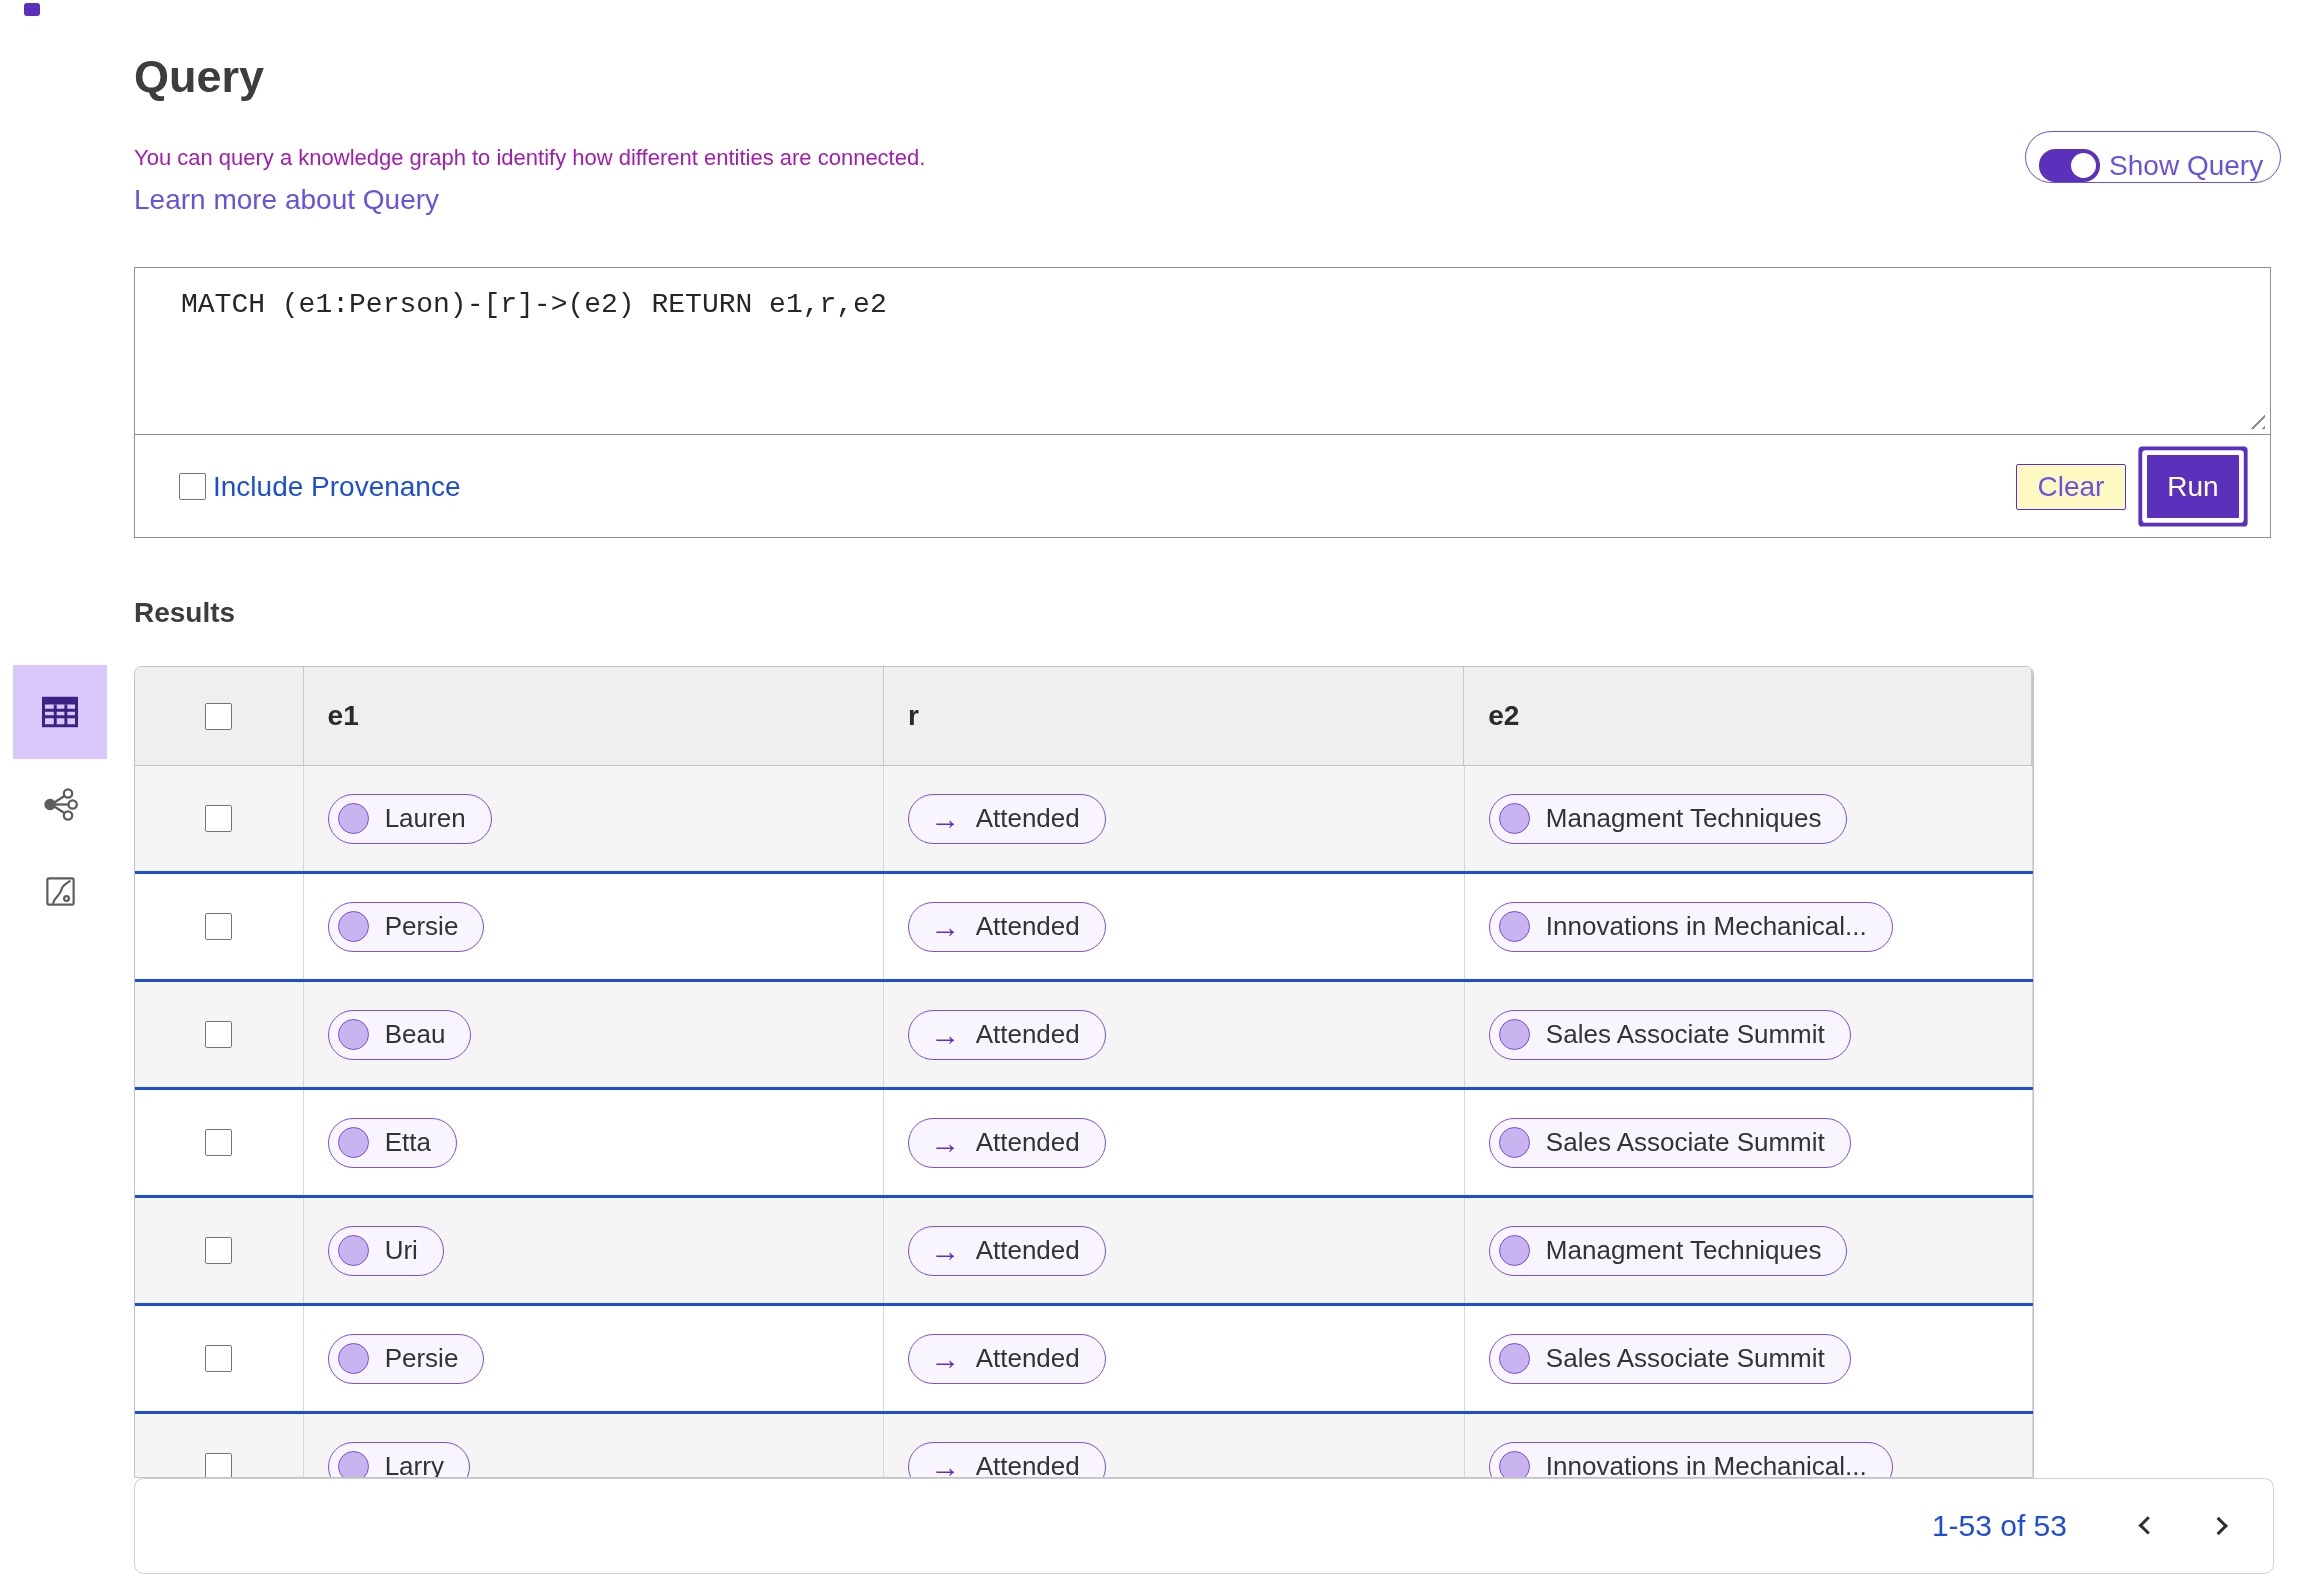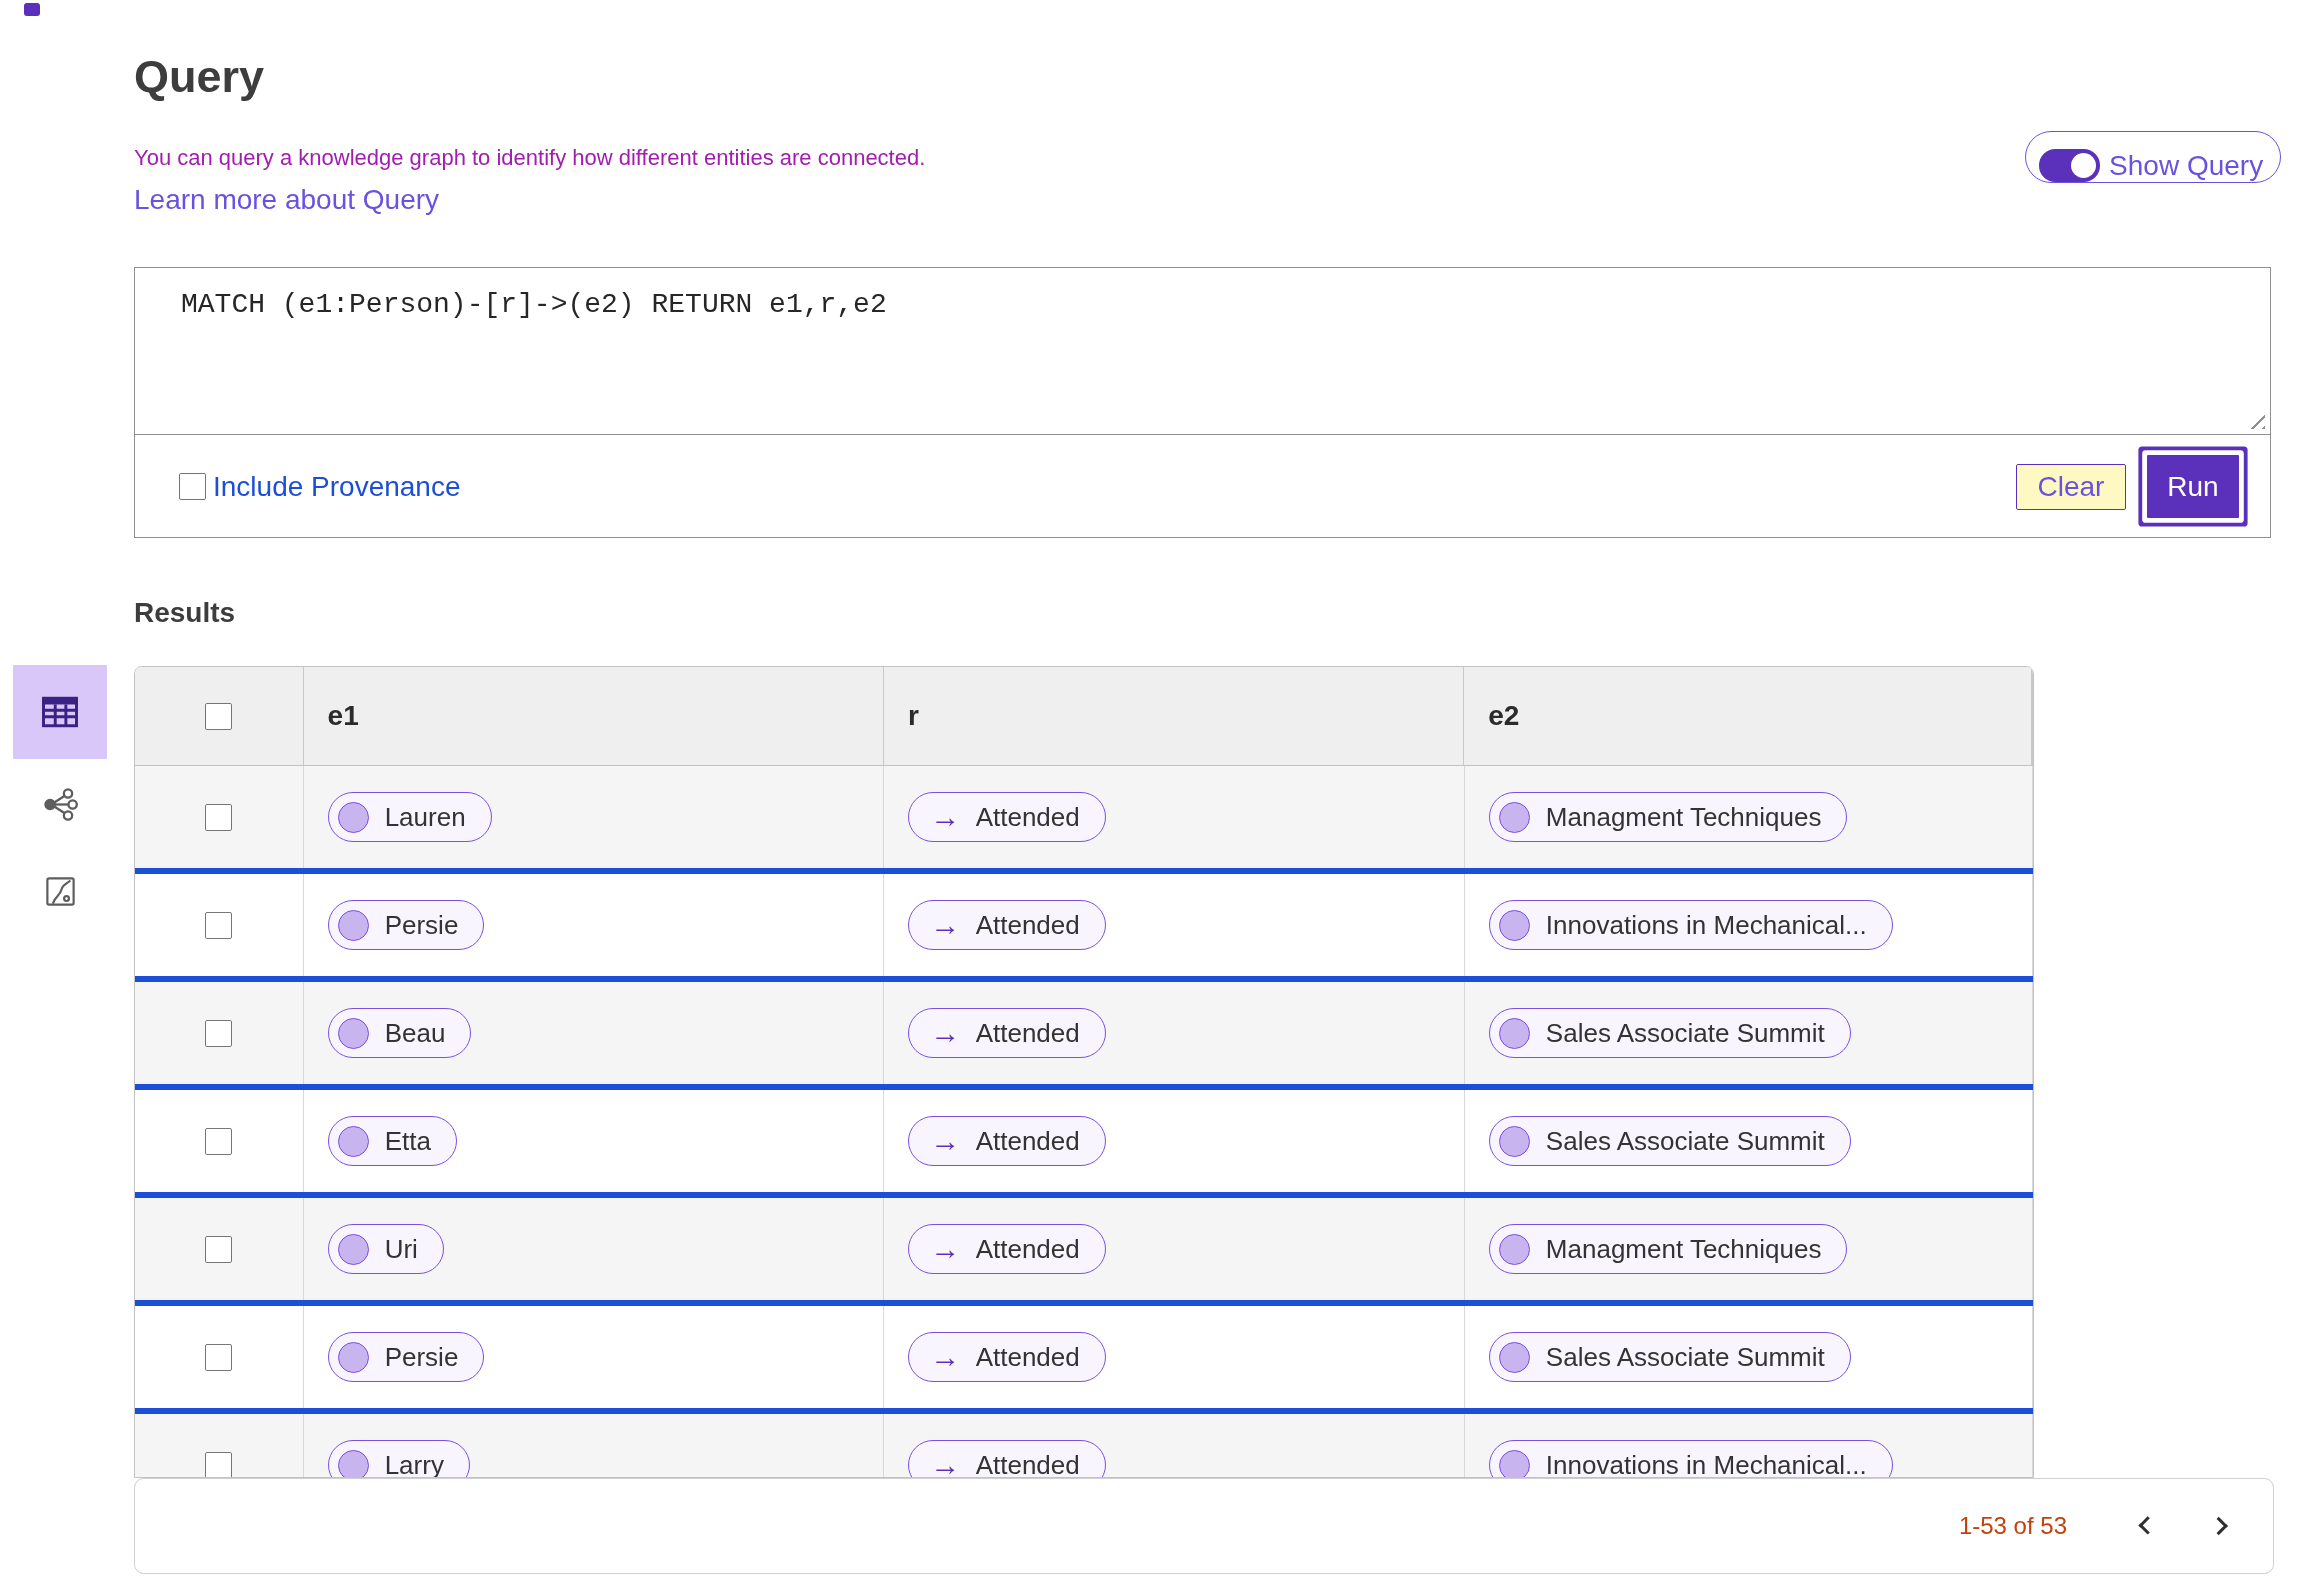--- a/index.html
+++ b/index.html
@@ -70,21 +70,21 @@
   .view-graph { left:13.4px; top:774px; height:61px; background:transparent; }
   .view-chart { left:13.4px; top:861px; height:61px; background:transparent; }
 
   
   .tbl {
     left:134px; top:666px; width:1900px; height:812px; box-sizing:border-box;
     border:1px solid #c2c2c2; border-radius:7.7px 7.7px 0 0; background:#fff; overflow:hidden;
   }
   .thead { display:flex; height:99px; background:#efeff0; border-bottom:1px solid #c2c2c2; box-sizing:border-box; }
   .trows { height:713px; overflow:hidden; }
-  .trow  { display:flex; height:108px; border-bottom:6px solid #1d4ed8; box-sizing:border-box; background:#fff;justify-content:flex-end; }
+  .trow  { display:flex; height:108px; border-bottom:3px solid #1d4ed8; box-sizing:border-box; background:#fff;justify-content:flex-end; }
   .trow.alt { background:#f5f5f6; }
   .cell { display:flex; align-items:center; box-sizing:border-box; border-right:1px solid #d8d8d8; }
   .thead .cell { border-right:1px solid #c8c8c8; }
   .c-check { width:189px; justify-content:center; }
   .c-e1 { width:648px; padding-left:24px; }
   .c-r  { width:648px; padding-left:24px; }
   .c-e2 { width:634px; padding-left:24px; }
   .c-scroll { flex:1; border-right:none; }
   .th-label { font-size:28px; font-weight:700; color:#2b2b2b; }
 
@@ -108,21 +108,21 @@
     left:2123px; top:103px; width:14.4px; height:73px; background:#d2d2d2; border-radius:7.7px; cursor:grab;
     position:absolute;
   }
 
   
   .tfoot {
     left:134px; top:1478px; width:2140px; height:96px; box-sizing:border-box;
     background:#ffffff; border:1px solid #cfcfcf; border-radius:9.6px;
     display:flex; align-items:center; justify-content:flex-end; z-index:5;
   }
-  .pg-range { font-size:24px; color:#c2410c; margin-right:56px; }
+  .pg-range { font-size:30px; color:#1d4ed8; margin-right:56px; }
   .chev { width:44px; height:44px; display:flex; align-items:center; justify-content:center; cursor:pointer; }
   .chev::before { content:""; width:13.4px; height:13.4px; border-left:3.8px solid #2f2f2f; border-bottom:3.8px solid #2f2f2f; box-sizing:border-box; }
   .chev.left::before  { transform:rotate(45deg); margin-left:5.8px; }
   .chev.right::before { transform:rotate(225deg); margin-right:5.8px; }
   .chev.left { margin-right:33px; }
   .chev.right { margin-right:29px; }
 </style>
 </head>
 <body>
 

